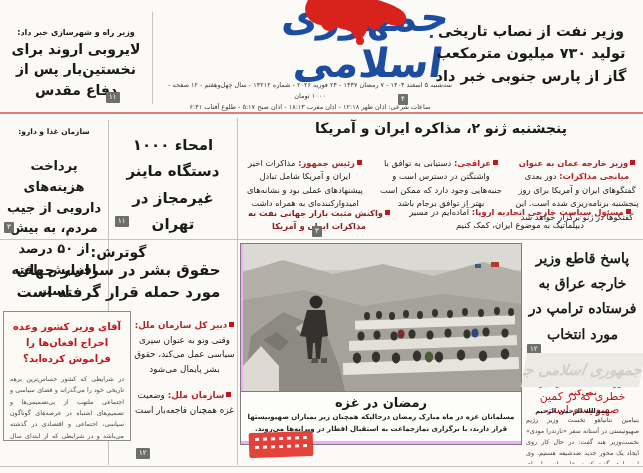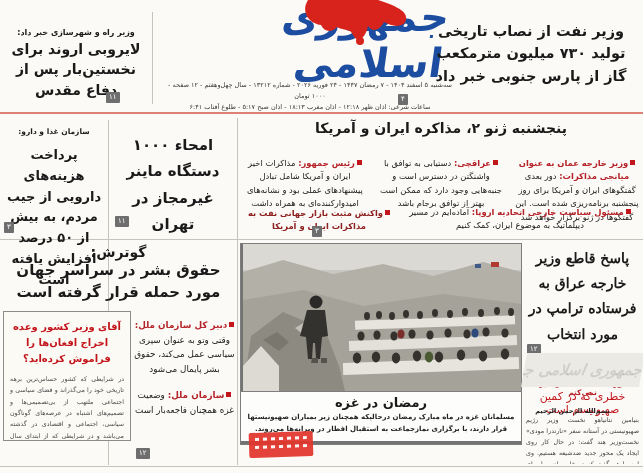--- a/index.html
+++ b/index.html
@@ -29,36 +29,36 @@
 
   
   .lead-headline{font-size:14px;font-weight:bold;white-space:nowrap;text-align:center;letter-spacing:-0.5px;}
   .bullets{position:absolute;left:242px;top:157px;width:398px;display:grid;
            grid-template-columns:1fr 1fr 1fr;gap:0 10px;}
   .bullet{font-size:8.4px;line-height:1.6;text-align:center;}
   .blead{color:#b5232a;font-weight:bold;}
   .sq{display:inline-block;width:5px;height:5px;background:#c3161c;margin-left:2px;vertical-align:1px;}
 
   
-  .col-kicker{font-size:7.5px;font-weight:bold;margin-bottom:9px;}
+  .col-kicker{font-size:7.5px;font-weight:bold;margin-bottom:20px;}
   .col-headline{font-size:13px;font-weight:bold;line-height:1.6;}
   .miner-headline{font-size:15px;font-weight:bold;line-height:1.75;}
   .gut-kicker{font-size:14px;font-weight:bold;}
   .gut-headline{font-size:15px;font-weight:bold;line-height:1.45;}
 
   
   .editorial{border:1px solid #8b8b8b;background:#fbfaf5;padding:7px 6px 3px;box-sizing:border-box;overflow:hidden;}
   .ed-title{color:#c3161c;font-weight:bold;font-size:10px;line-height:1.6;text-align:center;}
   .ed-body{margin-top:6px;font-size:6.3px;color:#4a4a4a;text-align:justify;line-height:1.8;}
 
   
   .un-item{font-size:8.8px;line-height:1.65;text-align:center;margin-bottom:12px;}
 
   
-  .figure{border:1px solid #7d7d7d;background:#737373;overflow:visible;}
+  .figure{border:1px solid #7d7d7d;background:#f0abfc;overflow:visible;}
   .photo-svg{display:block;}
   .caption-box{border-top:1px solid #7d7d7d;padding:2px 4px 0;text-align:center;height:50px;box-sizing:border-box;background:#fdfdfb;}
   .cap-title{font-size:13px;font-weight:bold;margin:1px 0 2px;}
   .cap-text{font-size:7px;font-weight:bold;line-height:1.65;color:#222;}
   .stamp{position:absolute;left:8px;top:188px;width:64px;height:25px;background:#e2362c;
          transform:rotate(-2deg);opacity:.93;border-radius:2px;}
   .stamp-line{height:3px;margin:5px 6px 0;background:repeating-linear-gradient(90deg,rgba(255,255,255,.95) 0 4px,rgba(255,255,255,0) 4px 8px);}
 
   
   .iraq-headline{font-family:"DejaVu Serif",serif;font-size:14px;font-weight:bold;line-height:1.8;text-align:center;}

